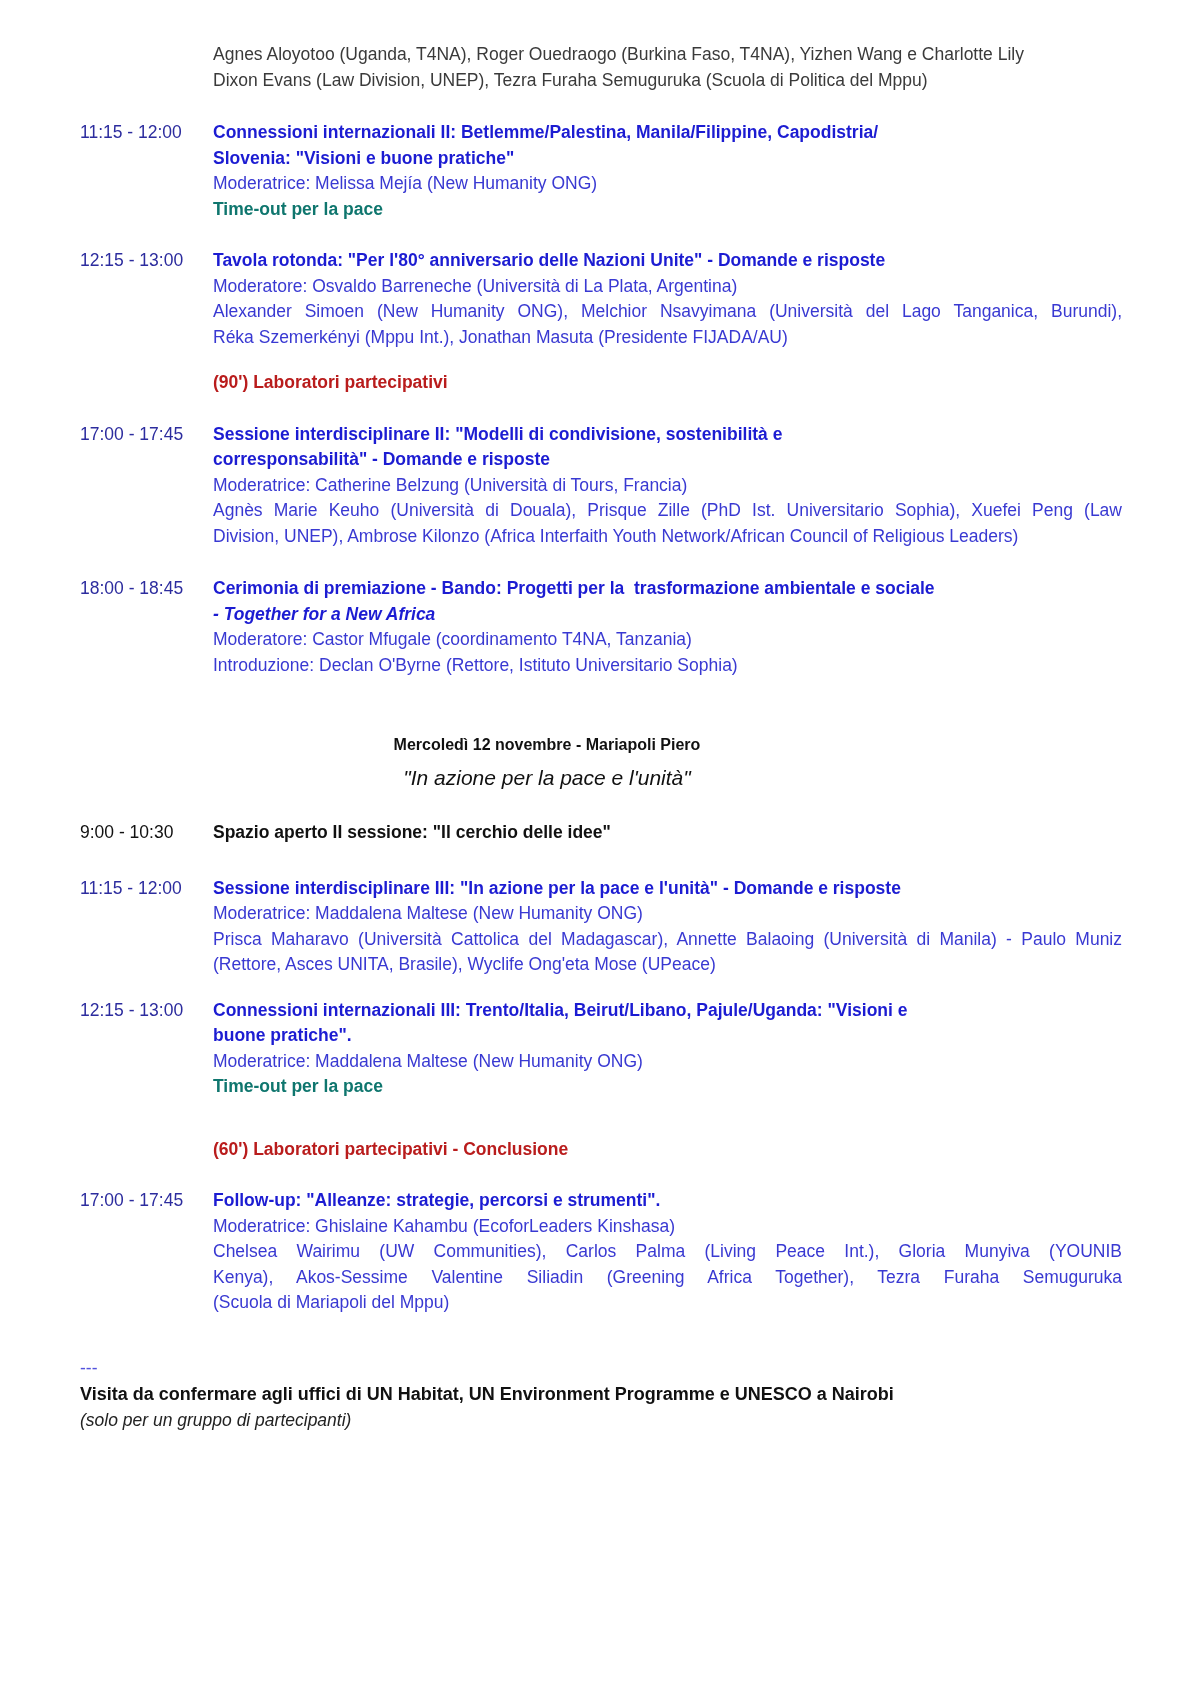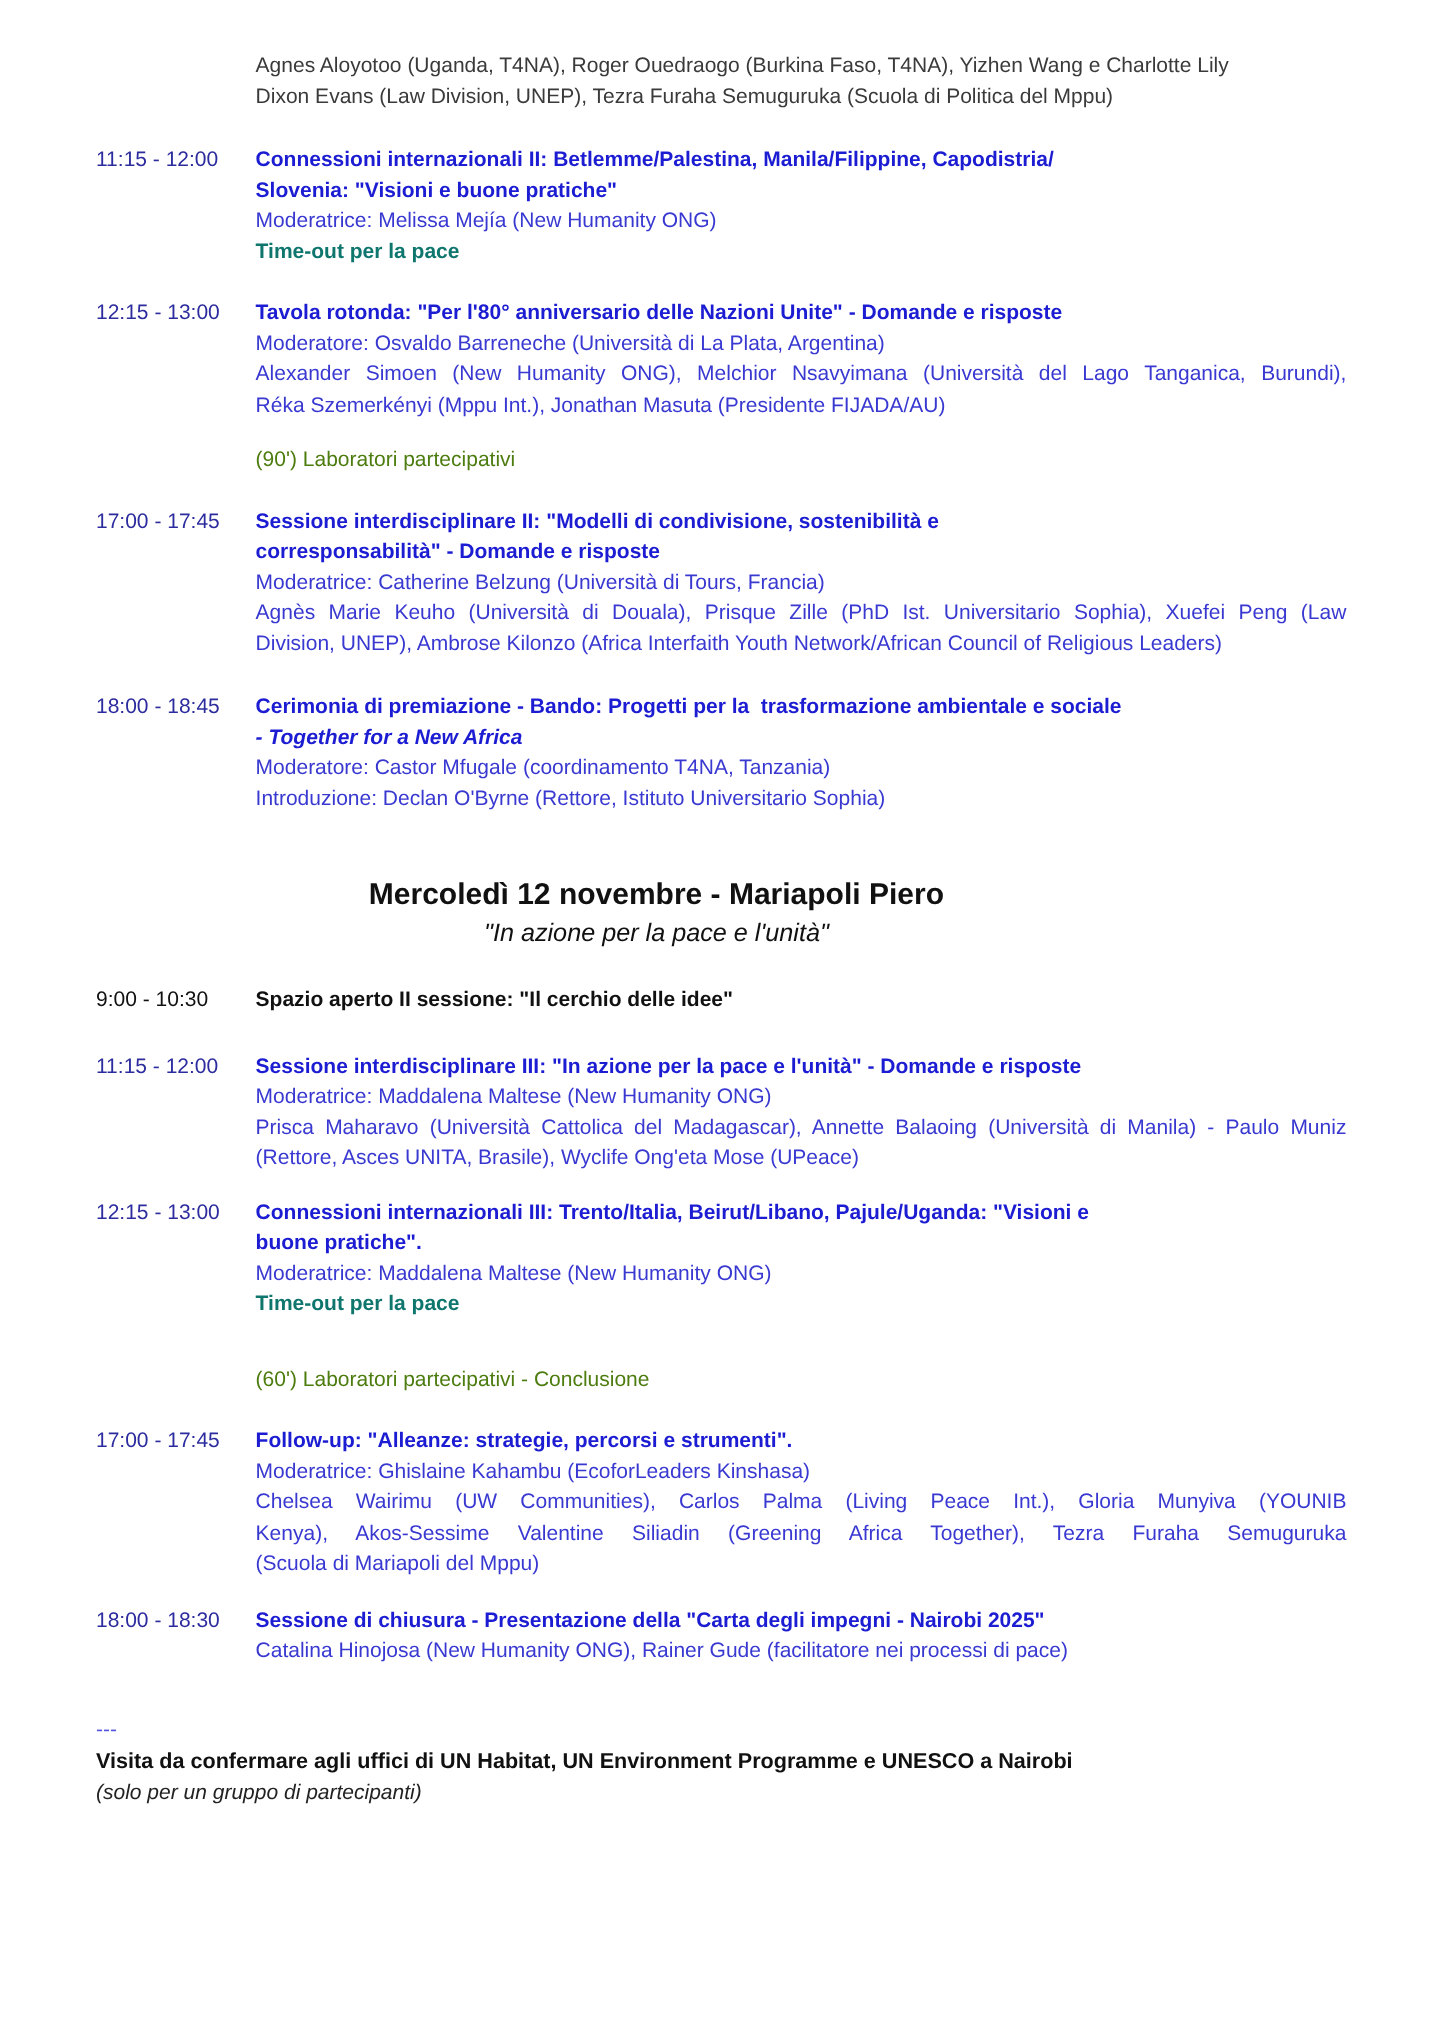--- a/index.html
+++ b/index.html
@@ -19,25 +19,25 @@
   .line { white-space:pre-wrap; }
   .intro { margin-left:133px; max-width:909px; color:#3a3a3a; }
   .row { display:flex; align-items:flex-start; }
   .time { flex:0 0 133px; color:#2c2c9e; }
   .content { flex:1; max-width:909px; }
   .title { font-weight:bold; color:#1c1cd2; }
   .title-italic { font-weight:bold; font-style:italic; color:#1c1cd2; }
   .detail { color:#3939d2; }
   .highlight { font-weight:bold; color:#0f766e; }
   .stretch { text-align:justify; text-align-last:justify; }
-  .note { font-weight:normal; color:#4d7c0f; margin-left:133px; }
+  .note { font-weight:bold; color:#b91c1c; margin-left:133px; }
   .dark-row .time { color:#111111; }
   .title-dark { font-weight:bold; color:#111111; }
   .center-block { width:934px; text-align:center; color:#111111; }
-  .day-heading { font-size:25px; font-weight:bold; line-height:34px; }
+  .day-heading { font-size:16px; font-weight:bold; line-height:34px; }
   .day-subheading { font-size:21px; font-style:italic; line-height:32px; }
   .footer { margin-top:40px; }
   .footer-separator { color:#5353dd; }
   .visit-note { font-weight:bold; color:#111111; font-size:18px; line-height:27px; }
   .visit-note-detail { font-style:italic; color:#222222; }
   
   .mt-r1 { margin-top:27px; } .mt-r2 { margin-top:26px; } .mt-n1 { margin-top:20px; }
   .mt-r3 { margin-top:26px; } .mt-r4 { margin-top:27px; }
   .mt-head { margin-top:50px; }
   .mt-open { margin-top:26px; } .mt-r5 { margin-top:30px; } .mt-r6 { margin-top:20px; }
@@ -134,27 +134,20 @@
     <div class="time">17:00 - 17:45</div>
     <div class="content">
       <div class="line title">Follow-up: "Alleanze: strategie, percorsi e strumenti".</div>
       <div class="line detail">Moderatrice: Ghislaine Kahambu (EcoforLeaders Kinshasa)</div>
       <div class="line detail stretch">Chelsea Wairimu (UW Communities), Carlos Palma (Living Peace Int.), Gloria Munyiva (YOUNIB</div>
       <div class="line detail stretch">Kenya), Akos-Sessime Valentine Siliadin (Greening Africa Together), Tezra Furaha Semuguruka</div>
       <div class="line detail">(Scuola di Mariapoli del Mppu)</div>
     </div>
   </div>
 
-  <div class="row mt-r8">
-    <div class="time">18:00 - 18:30</div>
-    <div class="content">
-      <div class="line title">Sessione di chiusura - Presentazione della "Carta degli impegni - Nairobi 2025"</div>
-      <div class="line detail">Catalina Hinojosa (New Humanity ONG), Rainer Gude (facilitatore nei processi di pace)</div>
-    </div>
-  </div>
 
   <div class="footer">
     <div class="line footer-separator">---</div>
     <div class="line visit-note">Visita da confermare agli uffici di UN Habitat, UN Environment Programme e UNESCO a Nairobi</div>
     <div class="line visit-note-detail">(solo per un gruppo di partecipanti)</div>
   </div>
 
 </div>
 
 </body></html>

